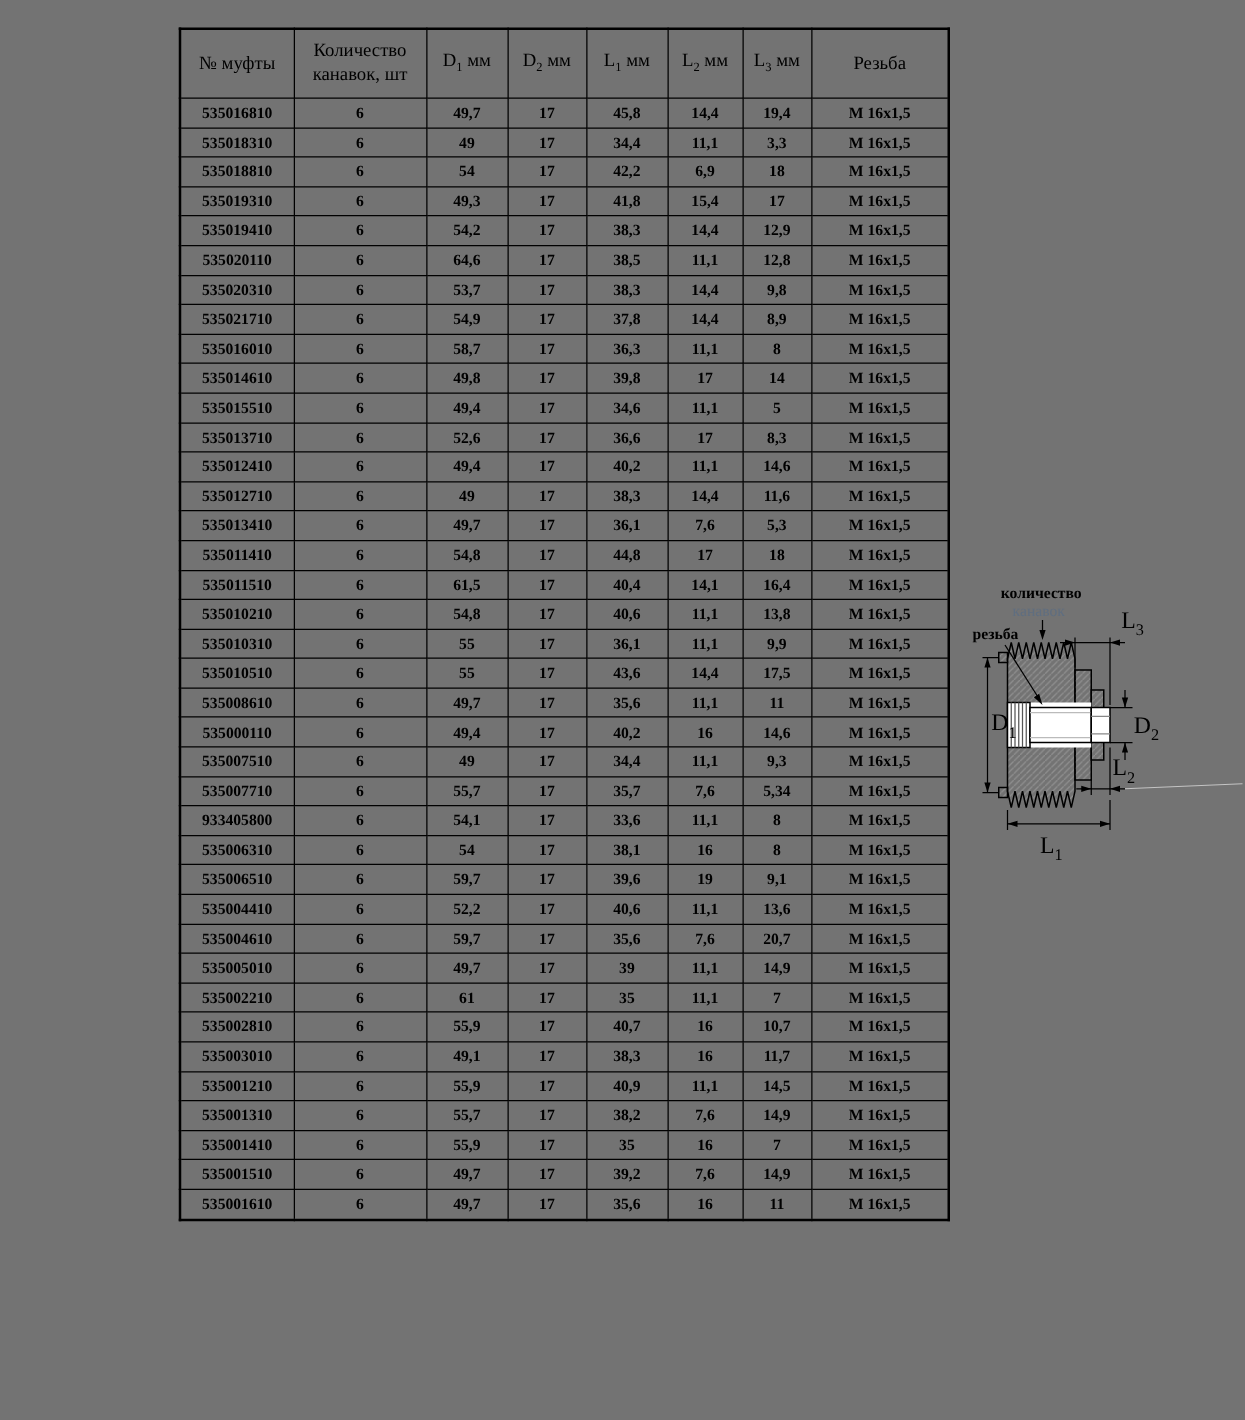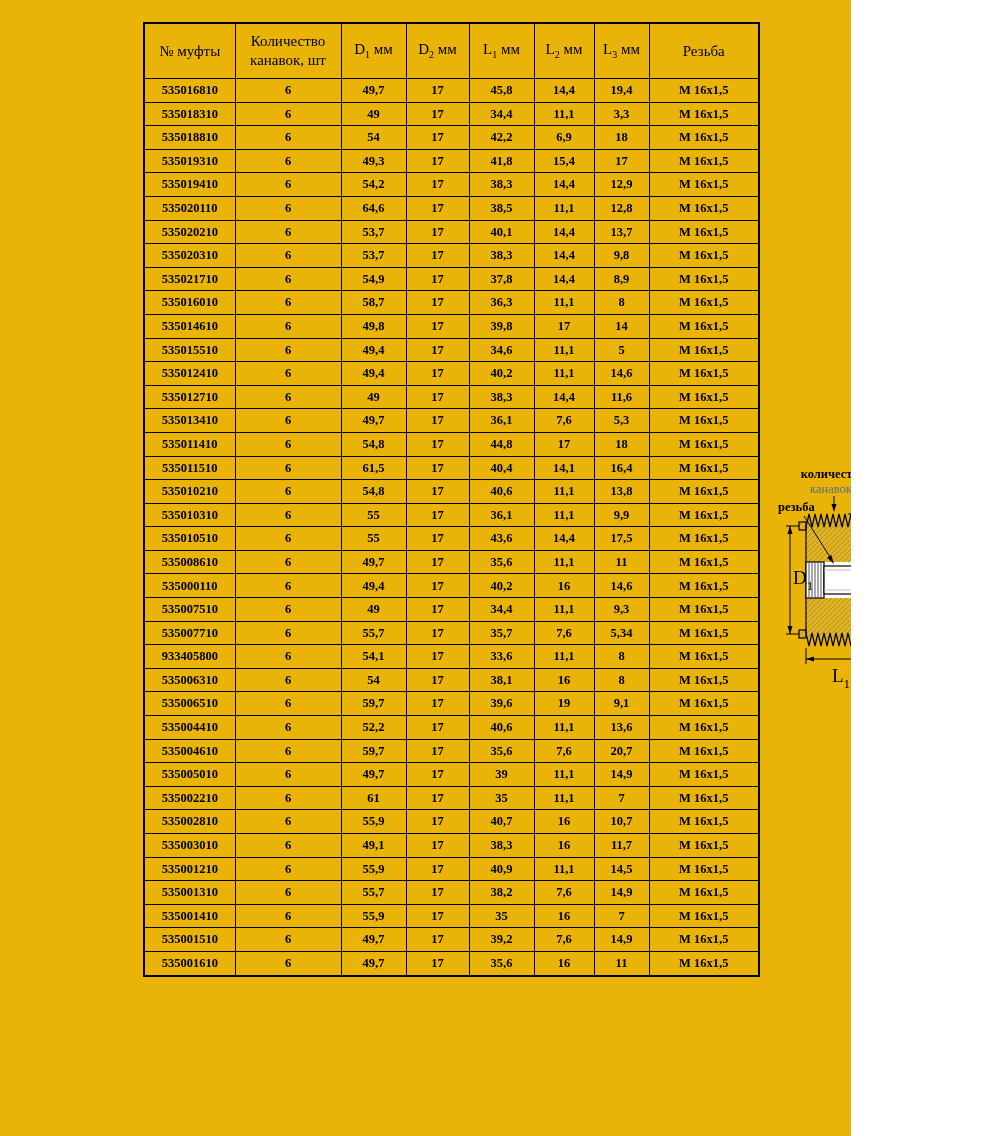--- a/index.html
+++ b/index.html
@@ -1,16 +1,16 @@
 <!DOCTYPE html>
 <html><head>
 <meta charset="utf-8">
 <style>
   html,body{margin:0;padding:0;background:#fff;}
-  .page{position:relative;width:851px;height:1136px;background:#eab308;overflow:hidden;
+  .page{position:relative;width:996px;height:1136px;background:#737373;overflow:hidden;
         font-family:"Liberation Serif", serif;color:#000;}
   .table-wrap{position:absolute;left:143px;top:22px;}
   table{border-collapse:collapse;table-layout:fixed;border:2px solid #000;}
   th,td{border:1px solid #000;text-align:center;vertical-align:middle;overflow:hidden;}
   thead th{font-weight:normal;font-size:15px;height:52px;padding:1px 2px;line-height:1.25;}
   thead th sub{font-size:10px;}
   tbody td{font-weight:bold;font-size:12.5px;height:22.6px;padding:0 1px;line-height:1;}
   .diagram{position:absolute;left:776px;top:464px;width:220px;height:235px;}
   .dim-label{font-family:"Liberation Serif", serif;font-size:19px;fill:#000;}
   .dim-sub{font-size:13px;}
@@ -106,30 +106,20 @@
             <td>535020110</td>
             <td>6</td>
             <td>64,6</td>
             <td>17</td>
             <td>38,5</td>
             <td>11,1</td>
             <td>12,8</td>
             <td>М 16x1,5</td>
           </tr>
           <tr>
-            <td>535020210</td>
-            <td>6</td>
-            <td>53,7</td>
-            <td>17</td>
-            <td>40,1</td>
-            <td>14,4</td>
-            <td>13,7</td>
-            <td>М 16x1,5</td>
-          </tr>
-          <tr>
             <td>535020310</td>
             <td>6</td>
             <td>53,7</td>
             <td>17</td>
             <td>38,3</td>
             <td>14,4</td>
             <td>9,8</td>
             <td>М 16x1,5</td>
           </tr>
           <tr>
@@ -163,20 +153,30 @@
             <td>М 16x1,5</td>
           </tr>
           <tr>
             <td>535015510</td>
             <td>6</td>
             <td>49,4</td>
             <td>17</td>
             <td>34,6</td>
             <td>11,1</td>
             <td>5</td>
+            <td>М 16x1,5</td>
+          </tr>
+          <tr>
+            <td>535013710</td>
+            <td>6</td>
+            <td>52,6</td>
+            <td>17</td>
+            <td>36,6</td>
+            <td>17</td>
+            <td>8,3</td>
             <td>М 16x1,5</td>
           </tr>
           <tr>
             <td>535012410</td>
             <td>6</td>
             <td>49,4</td>
             <td>17</td>
             <td>40,2</td>
             <td>11,1</td>
             <td>14,6</td>

